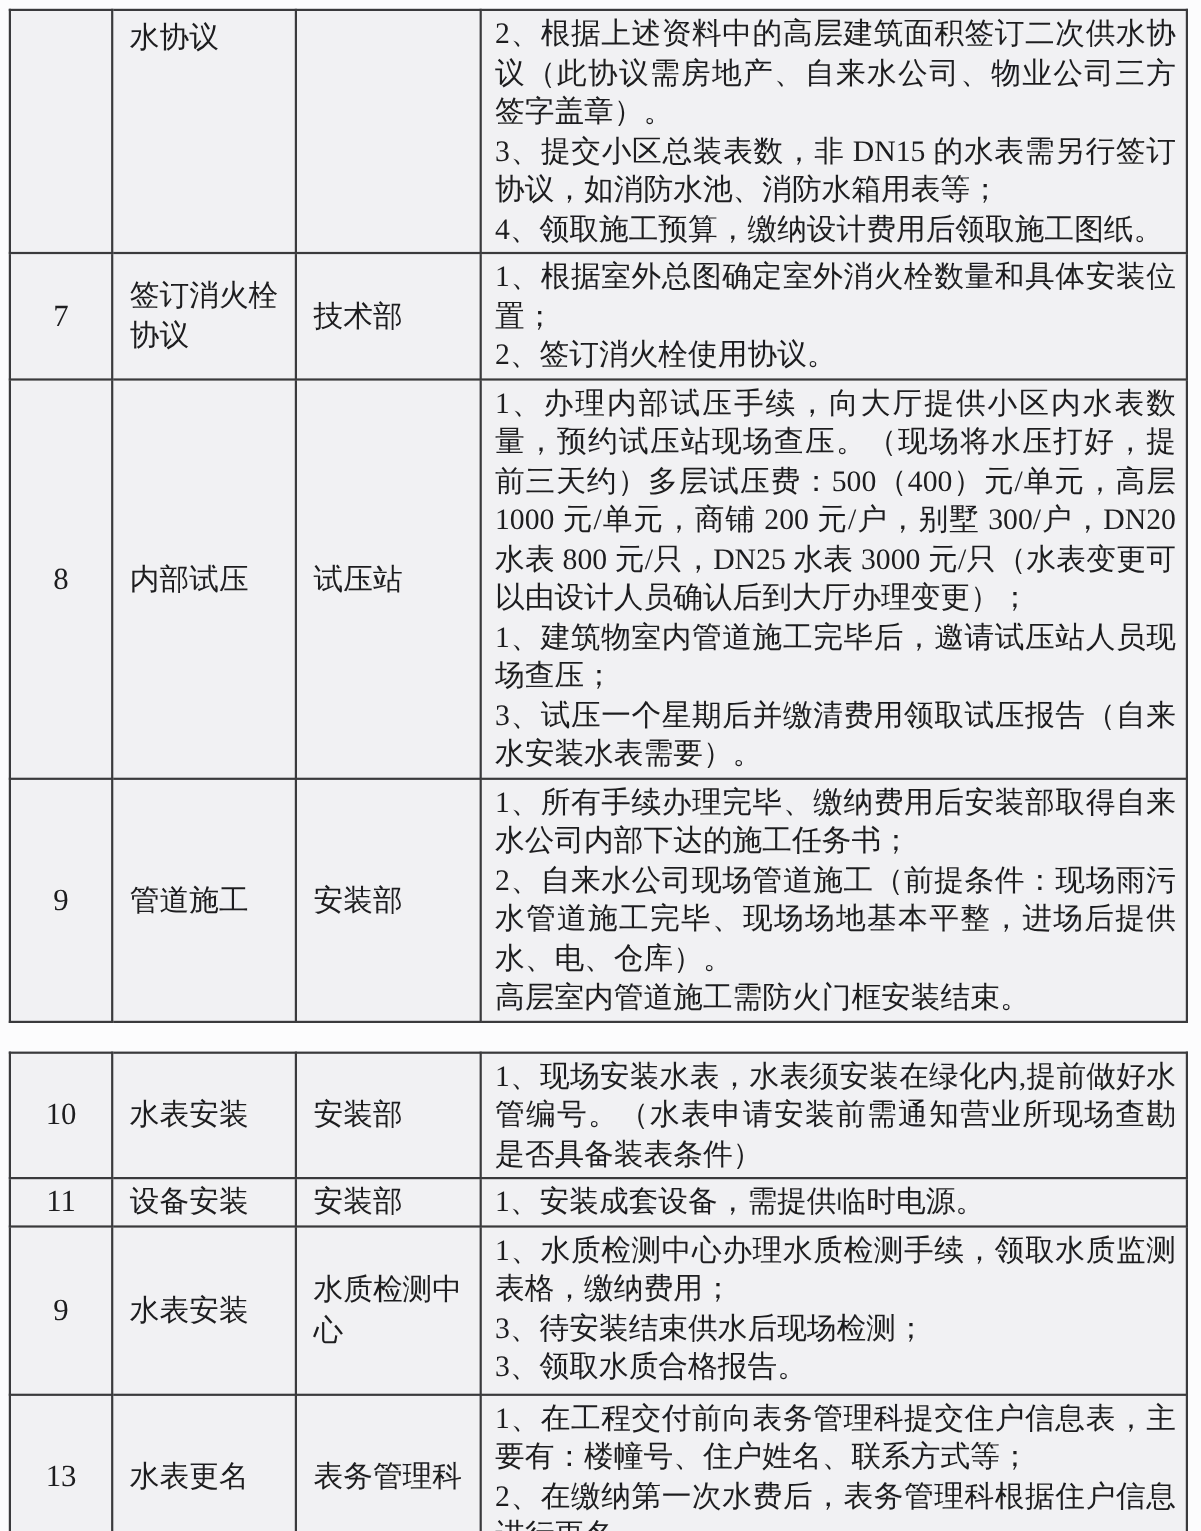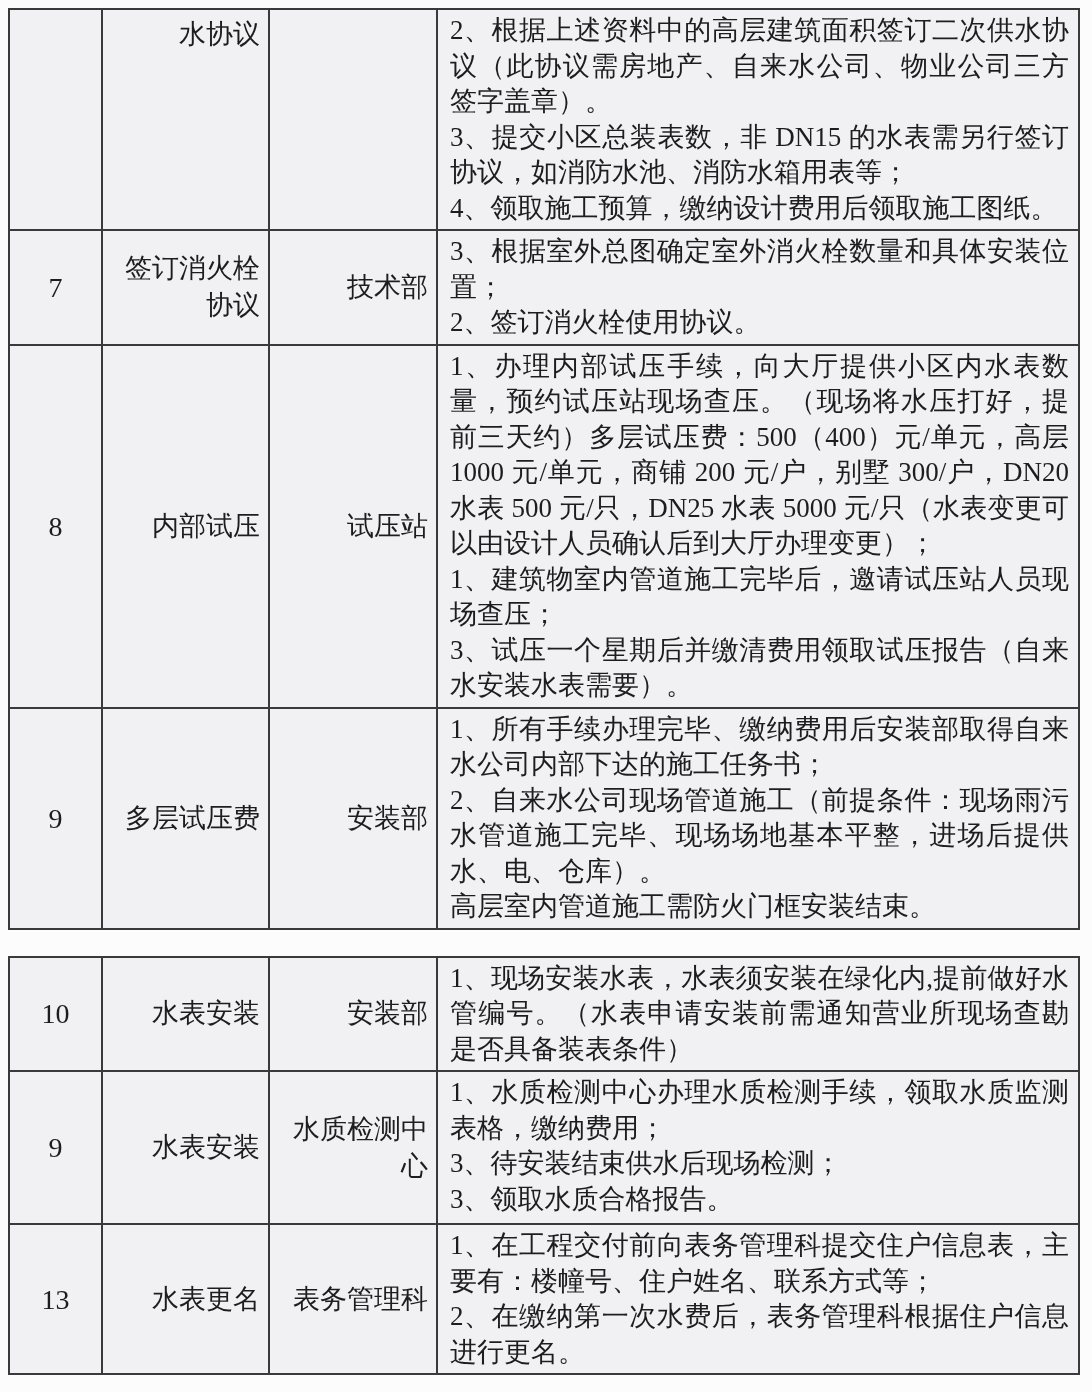--- a/index.html
+++ b/index.html
@@ -36,21 +36,21 @@
     text-align: center;
     vertical-align: middle;
     font-size: 28px;
     line-height: 35px;
   }
   td.c-name, td.c-dept {
     vertical-align: middle;
     font-size: 27px;
     line-height: 37px;
     padding: 2px 8px 2px 15px;
-    text-align: right;
+    text-align: left;
   }
   td.c-name.v-top {
     vertical-align: top;
     padding-top: 6px;
   }
   td.c-desc {
     vertical-align: top;
     font-size: 27px;
     line-height: 35.5px;
     padding: 3px 9px 3px 12px;
@@ -82,38 +82,38 @@
         <div class="item">2、根据上述资料中的高层建筑面积签订二次供水协议（此协议需房地产、自来水公司、物业公司三方签字盖章）。</div>
         <div class="item">3、提交小区总装表数，非 DN15 的水表需另行签订协议，如消防水池、消防水箱用表等；</div>
         <div class="item">4、领取施工预算，缴纳设计费用后领取施工图纸。</div>
       </td>
     </tr>
     <tr style="height:109px;">
       <td class="c-no">7</td>
       <td class="c-name">签订消火栓协议</td>
       <td class="c-dept">技术部</td>
       <td class="c-desc">
-        <div class="item">3、根据室外总图确定室外消火栓数量和具体安装位置；</div>
+        <div class="item">1、根据室外总图确定室外消火栓数量和具体安装位置；</div>
         <div class="item">2、签订消火栓使用协议。</div>
         <div class="item"></div>
       </td>
     </tr>
     <tr style="height:363px;">
       <td class="c-no">8</td>
       <td class="c-name">内部试压</td>
       <td class="c-dept">试压站</td>
       <td class="c-desc">
-        <div class="item">1、办理内部试压手续，向大厅提供小区内水表数量，预约试压站现场查压。（现场将水压打好，提前三天约）多层试压费：500（400）元/单元，高层 1000 元/单元，商铺 200 元/户，别墅 300/户，DN20 水表 500 元/只，DN25 水表 5000 元/只（水表变更可以由设计人员确认后到大厅办理变更）；</div>
+        <div class="item">1、办理内部试压手续，向大厅提供小区内水表数量，预约试压站现场查压。（现场将水压打好，提前三天约）多层试压费：500（400）元/单元，高层 1000 元/单元，商铺 200 元/户，别墅 300/户，DN20 水表 800 元/只，DN25 水表 3000 元/只（水表变更可以由设计人员确认后到大厅办理变更）；</div>
         <div class="item">1、建筑物室内管道施工完毕后，邀请试压站人员现场查压；</div>
         <div class="item">3、试压一个星期后并缴清费用领取试压报告（自来水安装水表需要）。</div>
       </td>
     </tr>
     <tr style="height:213px;">
       <td class="c-no">9</td>
-      <td class="c-name">多层试压费</td>
+      <td class="c-name">管道施工</td>
       <td class="c-dept">安装部</td>
       <td class="c-desc">
         <div class="item">1、所有手续办理完毕、缴纳费用后安装部取得自来水公司内部下达的施工任务书；</div>
         <div class="item">2、自来水公司现场管道施工（前提条件：现场雨污水管道施工完毕、现场场地基本平整，进场后提供水、电、仓库）。</div>
         <div class="item">高层室内管道施工需防火门框安装结束。</div>
       </td>
     </tr>
   </tbody>
     </table>
 
@@ -130,20 +130,30 @@
         <tr style="height:112px;">
       <td class="c-no">10</td>
       <td class="c-name">水表安装</td>
       <td class="c-dept">安装部</td>
       <td class="c-desc">
         <div class="item">1、现场安装水表，水表须安装在绿化内,提前做好水管编号。（水表申请安装前需通知营业所现场查勘是否具备装表条件）</div>
         <div class="item"></div>
         <div class="item"></div>
       </td>
     </tr>
+    <tr style="height:40px;">
+      <td class="c-no">11</td>
+      <td class="c-name">设备安装</td>
+      <td class="c-dept">安装部</td>
+      <td class="c-desc">
+        <div class="item">1、安装成套设备，需提供临时电源。</div>
+        <div class="item"></div>
+        <div class="item"></div>
+      </td>
+    </tr>
     <tr style="height:153px;">
       <td class="c-no">9</td>
       <td class="c-name">水表安装</td>
       <td class="c-dept">水质检测中心</td>
       <td class="c-desc">
         <div class="item">1、水质检测中心办理水质检测手续，领取水质监测表格，缴纳费用；</div>
         <div class="item">3、待安装结束供水后现场检测；</div>
         <div class="item">3、领取水质合格报告。</div>
       </td>
     </tr>

